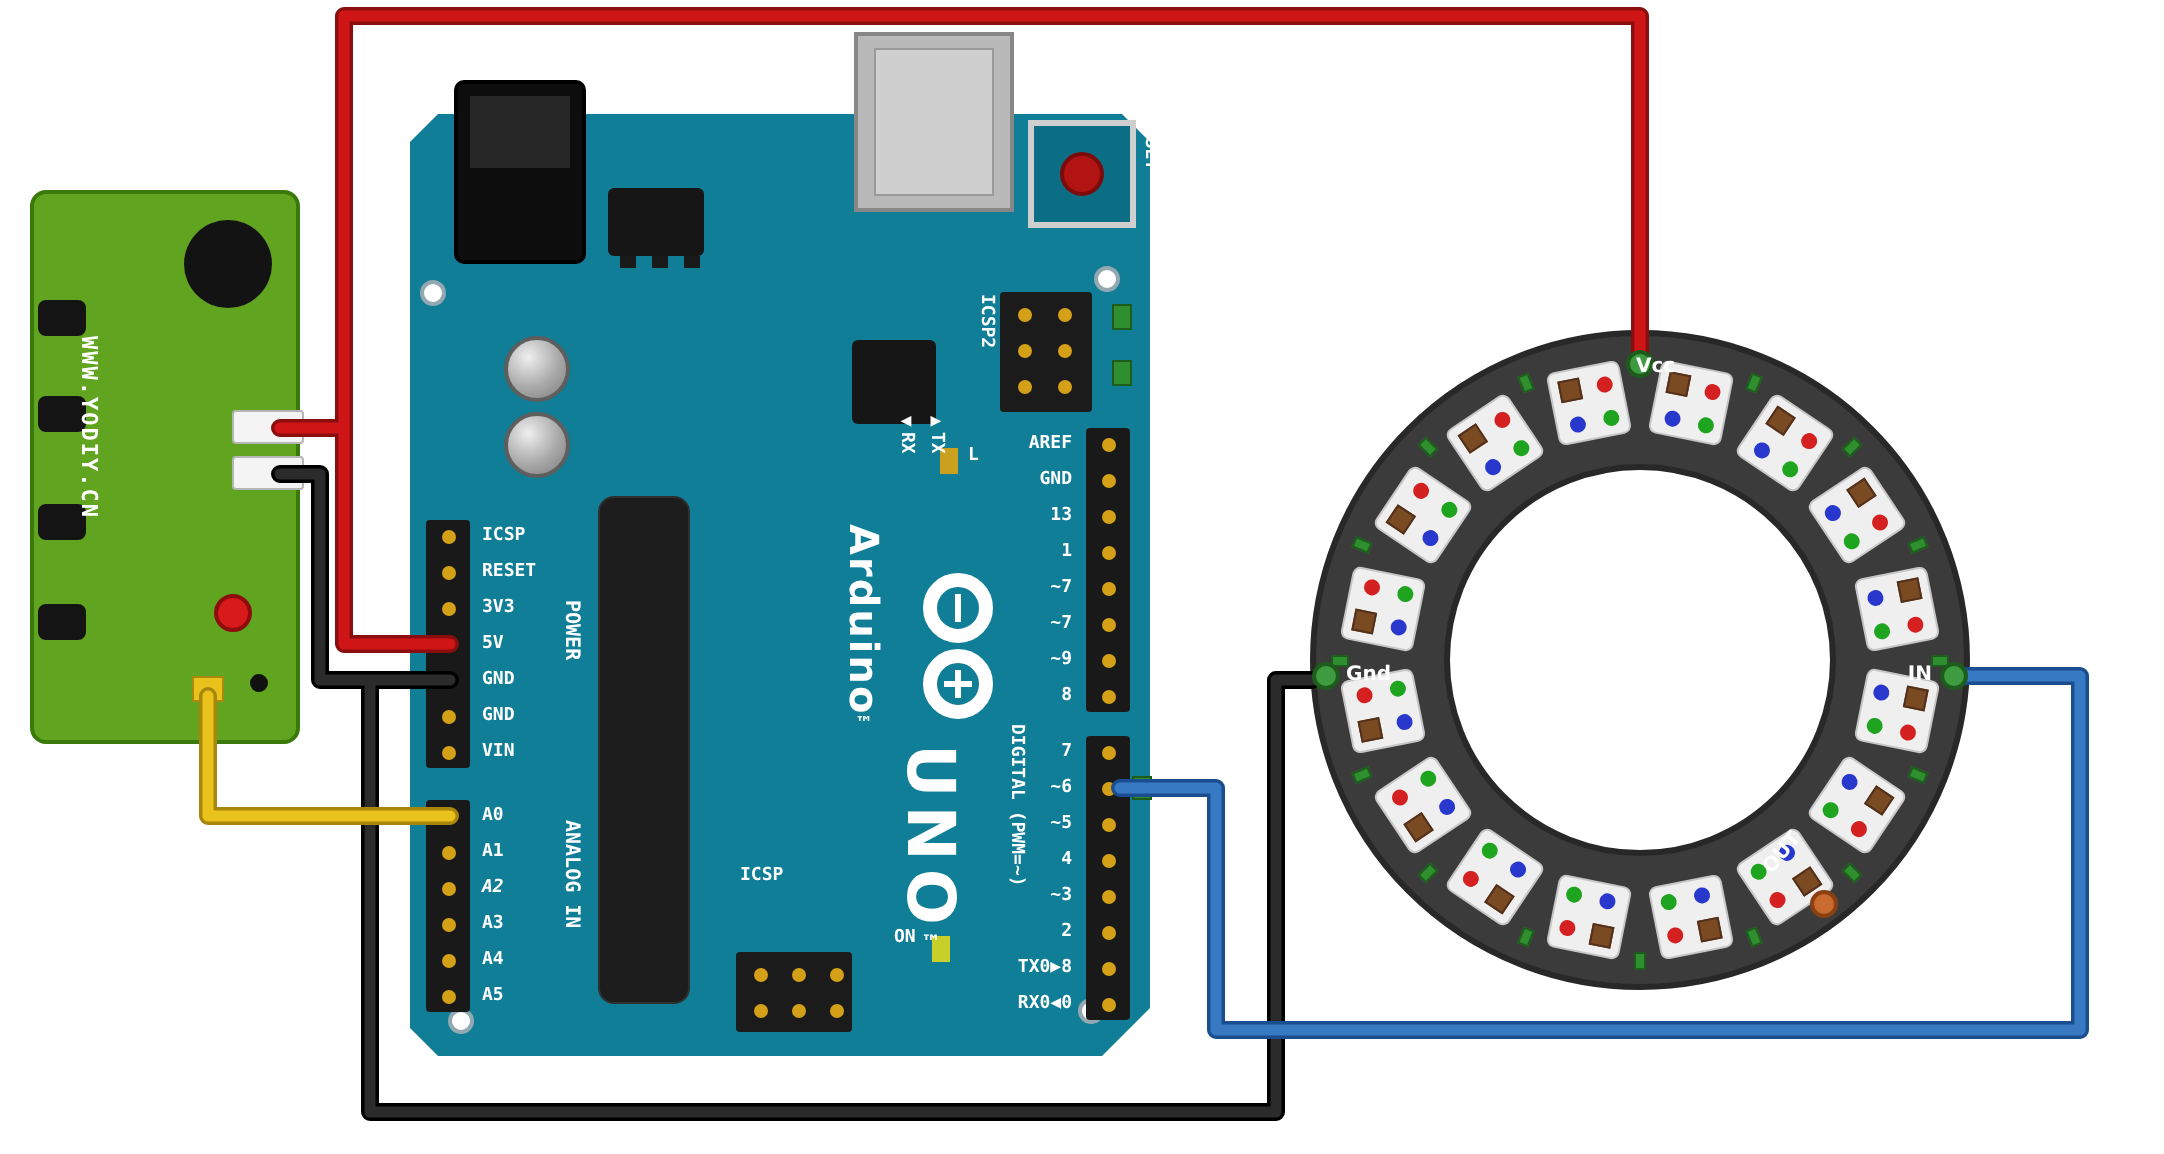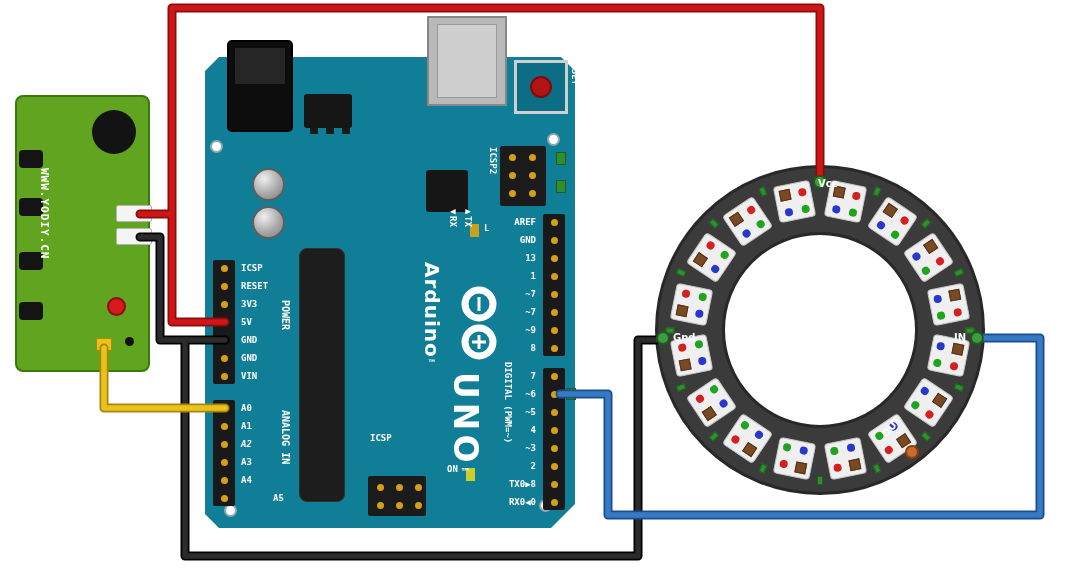--- a/index.html
+++ b/index.html
@@ -148,21 +148,21 @@
     <div class="abs pinlabel" style="left: 241px; top: 298px; width: 60px; z-index: 16;">3V3</div>
     <div class="abs pinlabel" style="left: 241px; top: 316px; width: 60px; z-index: 16;">5V</div>
     <div class="abs pinlabel" style="left: 241px; top: 334px; width: 60px; z-index: 16;">GND</div>
     <div class="abs pinlabel" style="left: 241px; top: 352px; width: 60px; z-index: 16;">GND</div>
     <div class="abs pinlabel" style="left: 241px; top: 370px; width: 60px; z-index: 16;">VIN</div>
     <div class="abs pinlabel" style="left: 241px; top: 402px; width: 60px; z-index: 16;">A0</div>
     <div class="abs pinlabel" style="left: 241px; top: 420px; width: 60px; z-index: 16;">A1</div>
     <div class="abs pinlabel" style="left: 241px; top: 438px; width: 60px; z-index: 16; font-style: italic;">A2</div>
     <div class="abs pinlabel" style="left: 241px; top: 456px; width: 60px; z-index: 16;">A3</div>
     <div class="abs pinlabel" style="left: 241px; top: 474px; width: 60px; z-index: 16;">A4</div>
-    <div class="abs pinlabel" style="left: 241px; top: 492px; width: 60px; z-index: 16; margin-left: 32px;">A5</div>
+    <div class="abs pinlabel" style="left: 241px; top: 492px; width: 60px; z-index: 16;">A5</div>
     <div class="abs" style="left: 551px; top: 219px; width: 7px; height: 7px; border-radius: 50%; background: rgb(212, 160, 23); z-index: 16;"></div>
     <div class="abs" style="left: 551px; top: 237px; width: 7px; height: 7px; border-radius: 50%; background: rgb(212, 160, 23); z-index: 16;"></div>
     <div class="abs" style="left: 551px; top: 255px; width: 7px; height: 7px; border-radius: 50%; background: rgb(212, 160, 23); z-index: 16;"></div>
     <div class="abs" style="left: 551px; top: 273px; width: 7px; height: 7px; border-radius: 50%; background: rgb(212, 160, 23); z-index: 16;"></div>
     <div class="abs" style="left: 551px; top: 291px; width: 7px; height: 7px; border-radius: 50%; background: rgb(212, 160, 23); z-index: 16;"></div>
     <div class="abs" style="left: 551px; top: 309px; width: 7px; height: 7px; border-radius: 50%; background: rgb(212, 160, 23); z-index: 16;"></div>
     <div class="abs" style="left: 551px; top: 327px; width: 7px; height: 7px; border-radius: 50%; background: rgb(212, 160, 23); z-index: 16;"></div>
     <div class="abs" style="left: 551px; top: 345px; width: 7px; height: 7px; border-radius: 50%; background: rgb(212, 160, 23); z-index: 16;"></div>
     <div class="abs" style="left: 551px; top: 373px; width: 7px; height: 7px; border-radius: 50%; background: rgb(212, 160, 23); z-index: 16;"></div>
     <div class="abs" style="left: 551px; top: 391px; width: 7px; height: 7px; border-radius: 50%; background: rgb(212, 160, 23); z-index: 16;"></div>

